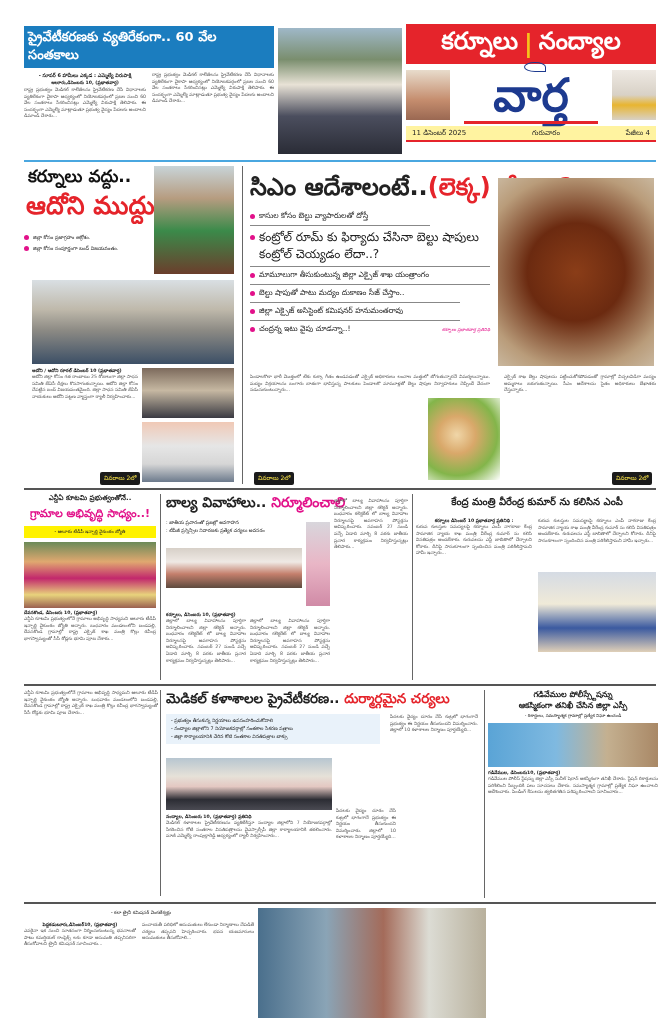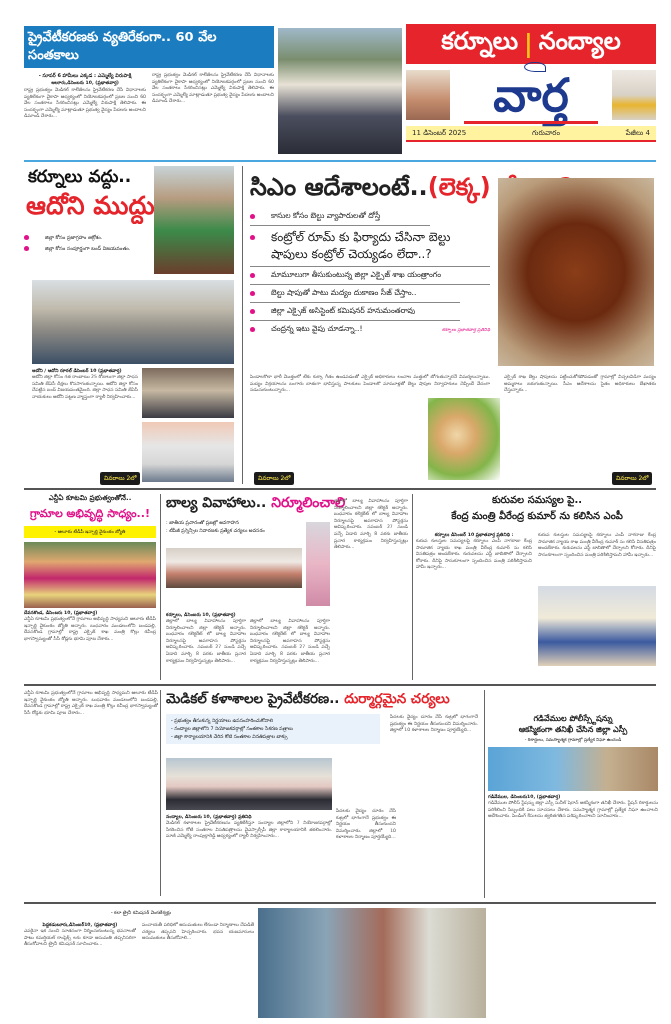--- a/index.html
+++ b/index.html
@@ -2,21 +2,21 @@
 <html><head>
 <meta charset="utf-8">
 <style>
 *{box-sizing:border-box;margin:0;padding:0}
 body{width:671px;height:1024px;background:#fff;font-family:"DejaVu Sans",sans-serif;position:relative;overflow:hidden;color:#222}
 .abs{position:absolute}
 .txt{font-size:4.6px;line-height:6.6px;color:#555;text-align:justify;overflow:hidden}
 .photo{overflow:hidden}
 .hline{position:absolute;height:2px;background:#555}
 .vline{position:absolute;width:1px;background:#666}
-.bul{display:flex;align-items:center;gap:16px}
+.bul{display:flex;align-items:center;gap:4px}
 .dot{width:5px;height:5px;border-radius:50%;background:#e2118a;flex:none}
 .more{background:#1b1b1b;color:#ffe94a;font-size:6px;padding:2px 4px;border-radius:2px}
 </style>
 </head>
 <body>
 
 <div class="abs" style="left:406px;top:24px;width:250px;height:110px;">
   <div style="background:#e5242b;height:40px;display:flex;align-items:center;justify-content:center;gap:6px;color:#fff;font-weight:bold;font-size:24px;">
     <span>కర్నూలు</span>
     <span style="color:#f6c21c">|</span>
@@ -143,21 +143,20 @@
     <div style="display:flex;gap:4px;">
       <div class="txt" style="width:80px;height:60px;">జిల్లాలో బాల్య వివాహాలను పూర్తిగా నిర్మూలించాలని జిల్లా కలెక్టర్ అన్నారు. బుధవారం కలెక్టరేట్ లో బాల్య వివాహాల నిర్మూలనపై అవగాహన పోస్టర్లను ఆవిష్కరించారు. నవంబర్ 27 నుండి వచ్చే ఏడాది మార్చి 8 వరకు జాతీయ ప్రచార కార్యక్రమం నిర్వహిస్తున్నట్లు తెలిపారు...</div>
       <div class="txt" style="width:80px;height:60px;">జిల్లాలో బాల్య వివాహాలను పూర్తిగా నిర్మూలించాలని జిల్లా కలెక్టర్ అన్నారు. బుధవారం కలెక్టరేట్ లో బాల్య వివాహాల నిర్మూలనపై అవగాహన పోస్టర్లను ఆవిష్కరించారు. నవంబర్ 27 నుండి వచ్చే ఏడాది మార్చి 8 వరకు జాతీయ ప్రచార కార్యక్రమం నిర్వహిస్తున్నట్లు తెలిపారు...</div>
     </div>
   </div>
   <div class="txt abs" style="left:168px;top:4px;width:74px;height:178px;">జిల్లాలో బాల్య వివాహాలను పూర్తిగా నిర్మూలించాలని జిల్లా కలెక్టర్ అన్నారు. బుధవారం కలెక్టరేట్ లో బాల్య వివాహాల నిర్మూలనపై అవగాహన పోస్టర్లను ఆవిష్కరించారు. నవంబర్ 27 నుండి వచ్చే ఏడాది మార్చి 8 వరకు జాతీయ ప్రచార కార్యక్రమం నిర్వహిస్తున్నట్లు తెలిపారు...</div>
 </div>
 <div class="vline" style="left:412px;top:494px;height:186px"></div>
 
 <div class="abs" style="left:416px;top:494px;width:242px;height:186px;">
-  <div style="font-size:10px;font-weight:bold;text-align:center;">కురువల సమస్యల పై..</div>
   <div style="font-size:10px;font-weight:bold;text-align:center;margin-top:2px;">కేంద్ర మంత్రి వీరేంద్ర కుమార్ ను కలిసిన ఎంపీ</div>
   <div style="display:flex;gap:6px;margin-top:8px;">
     <div style="width:116px;">
       <div style="font-size:4.6px;font-weight:bold;text-align:center;">కర్నూలు డిసెంబర్ 10 ప్రభాతవార్త ప్రతినిధి :</div>
       <div class="txt" style="height:140px;">కురువ కులస్తుల సమస్యలపై కర్నూలు ఎంపీ నాగరాజు కేంద్ర సామాజిక న్యాయ శాఖ మంత్రి వీరేంద్ర కుమార్ ను కలిసి వినతిపత్రం అందజేశారు. కురువలను ఎస్టీ జాబితాలో చేర్చాలని కోరారు. దీనిపై సానుకూలంగా స్పందించిన మంత్రి పరిశీలిస్తామని హామీ ఇచ్చారు...</div>
     </div>
     <div style="width:118px;">
       <div class="txt" style="height:48px;">కురువ కులస్తుల సమస్యలపై కర్నూలు ఎంపీ నాగరాజు కేంద్ర సామాజిక న్యాయ శాఖ మంత్రి వీరేంద్ర కుమార్ ను కలిసి వినతిపత్రం అందజేశారు. కురువలను ఎస్టీ జాబితాలో చేర్చాలని కోరారు. దీనిపై సానుకూలంగా స్పందించిన మంత్రి పరిశీలిస్తామని హామీ ఇచ్చారు...</div>
       <div class="photo" style="margin-top:6px;height:80px;background:linear-gradient(180deg,#d5dbe4 0%,#f0ead8 40%,#3b5aa0 70%,#e0d0b8 100%);"></div>
     </div>
@@ -178,21 +177,21 @@
   <div class="photo abs" style="left:0;top:68px;width:166px;height:52px;background:linear-gradient(180deg,#b7c6d0 0%,#e6e1d8 35%,#e4c8c2 55%,#2c2d34 80%,#4a4a52 100%);"></div>
   <div class="abs" style="left:0;top:124px;width:166px;">
     <div style="font-size:4.6px;font-weight:bold;">నంద్యాల, డిసెంబరు 10, (ప్రభాతవార్త) ప్రతినిధి</div>
     <div class="txt" style="height:74px;">మెడికల్ కళాశాలల ప్రైవేటీకరణను వ్యతిరేకిస్తూ నంద్యాల జిల్లాలోని 7 నియోజకవర్గాల్లో సేకరించిన కోటి సంతకాల వినతిపత్రాలను వైఎస్సార్సీపీ జిల్లా కార్యాలయానికి తరలించారు. మాజీ ఎమ్మెల్యే రాంపుల్లారెడ్డి ఆధ్వర్యంలో ర్యాలీ నిర్వహించారు...</div>
   </div>
   <div class="txt abs" style="left:170px;top:118px;width:60px;height:86px;">పేదలకు వైద్యం దూరం చేసే కుట్రలో భాగంగానే ప్రభుత్వం ఈ నిర్ణయం తీసుకుందని విమర్శించారు. జిల్లాలో 10 కళాశాలల నిర్మాణం పూర్తయ్యేది...</div>
   <div class="txt abs" style="left:224px;top:24px;width:88px;height:182px;">పేదలకు వైద్యం దూరం చేసే కుట్రలో భాగంగానే ప్రభుత్వం ఈ నిర్ణయం తీసుకుందని విమర్శించారు. జిల్లాలో 10 కళాశాలల నిర్మాణం పూర్తయ్యేది...</div>
 </div>
 <div class="vline" style="left:484px;top:690px;height:208px"></div>
 
-<div class="abs" style="left:488px;top:690px;width:170px;height:210px;margin-top:24px;">
+<div class="abs" style="left:488px;top:690px;width:170px;height:210px;">
   <div style="font-size:8px;font-weight:bold;text-align:center;">గడివేముల పోలీస్స్టేషన్ను</div>
   <div style="font-size:8px;font-weight:bold;text-align:center;">ఆకస్మికంగా తనిఖీ చేసిన జిల్లా ఎస్పీ</div>
   <div style="font-size:4.4px;text-align:center;margin-top:1px;">- రికార్డులు, సమస్యాత్మక గ్రామాల్లో ప్రత్యేక నిఘా ఉంచండి</div>
   <div class="photo" style="margin-top:4px;height:44px;background:linear-gradient(90deg,#5aa4d6 0%,#7fb9e0 40%,#c4b090 70%,#a98866 100%);"></div>
   <div style="font-size:4.6px;font-weight:bold;margin-top:3px;">గడివేముల, డిసెంబరు10, (ప్రభాతవార్త)</div>
   <div class="txt" style="height:110px;">గడివేముల పోలీస్ స్టేషన్ను జిల్లా ఎస్పీ సునీల్ షెరాన్ ఆకస్మికంగా తనిఖీ చేశారు. స్టేషన్ రికార్డులను పరిశీలించి సిబ్బందికి పలు సూచనలు చేశారు. సమస్యాత్మక గ్రామాల్లో ప్రత్యేక నిఘా ఉంచాలని ఆదేశించారు. పెండింగ్ కేసులను త్వరితగతిన పరిష్కరించాలని సూచించారు...</div>
 </div>
 
 <div class="txt abs" style="left:24px;top:690px;width:134px;height:206px;">ఎన్డీఏ కూటమి ప్రభుత్వంలోనే గ్రామాలు అభివృద్ధి సాధ్యమని ఆలూరు టీడీపీ ఇన్చార్జి వైకుంఠం జ్యోతి అన్నారు. బుధవారం మండలంలోని బండపల్లి, దేవనకొండ గ్రామాల్లో రాష్ట్ర ఎక్సైజ్ శాఖ మంత్రి కొల్లు రవీంద్ర భాగస్వామ్యంతో సీసీ రోడ్లకు భూమి పూజ చేశారు...</div>
 <div class="vline" style="left:160px;top:690px;height:206px"></div>

